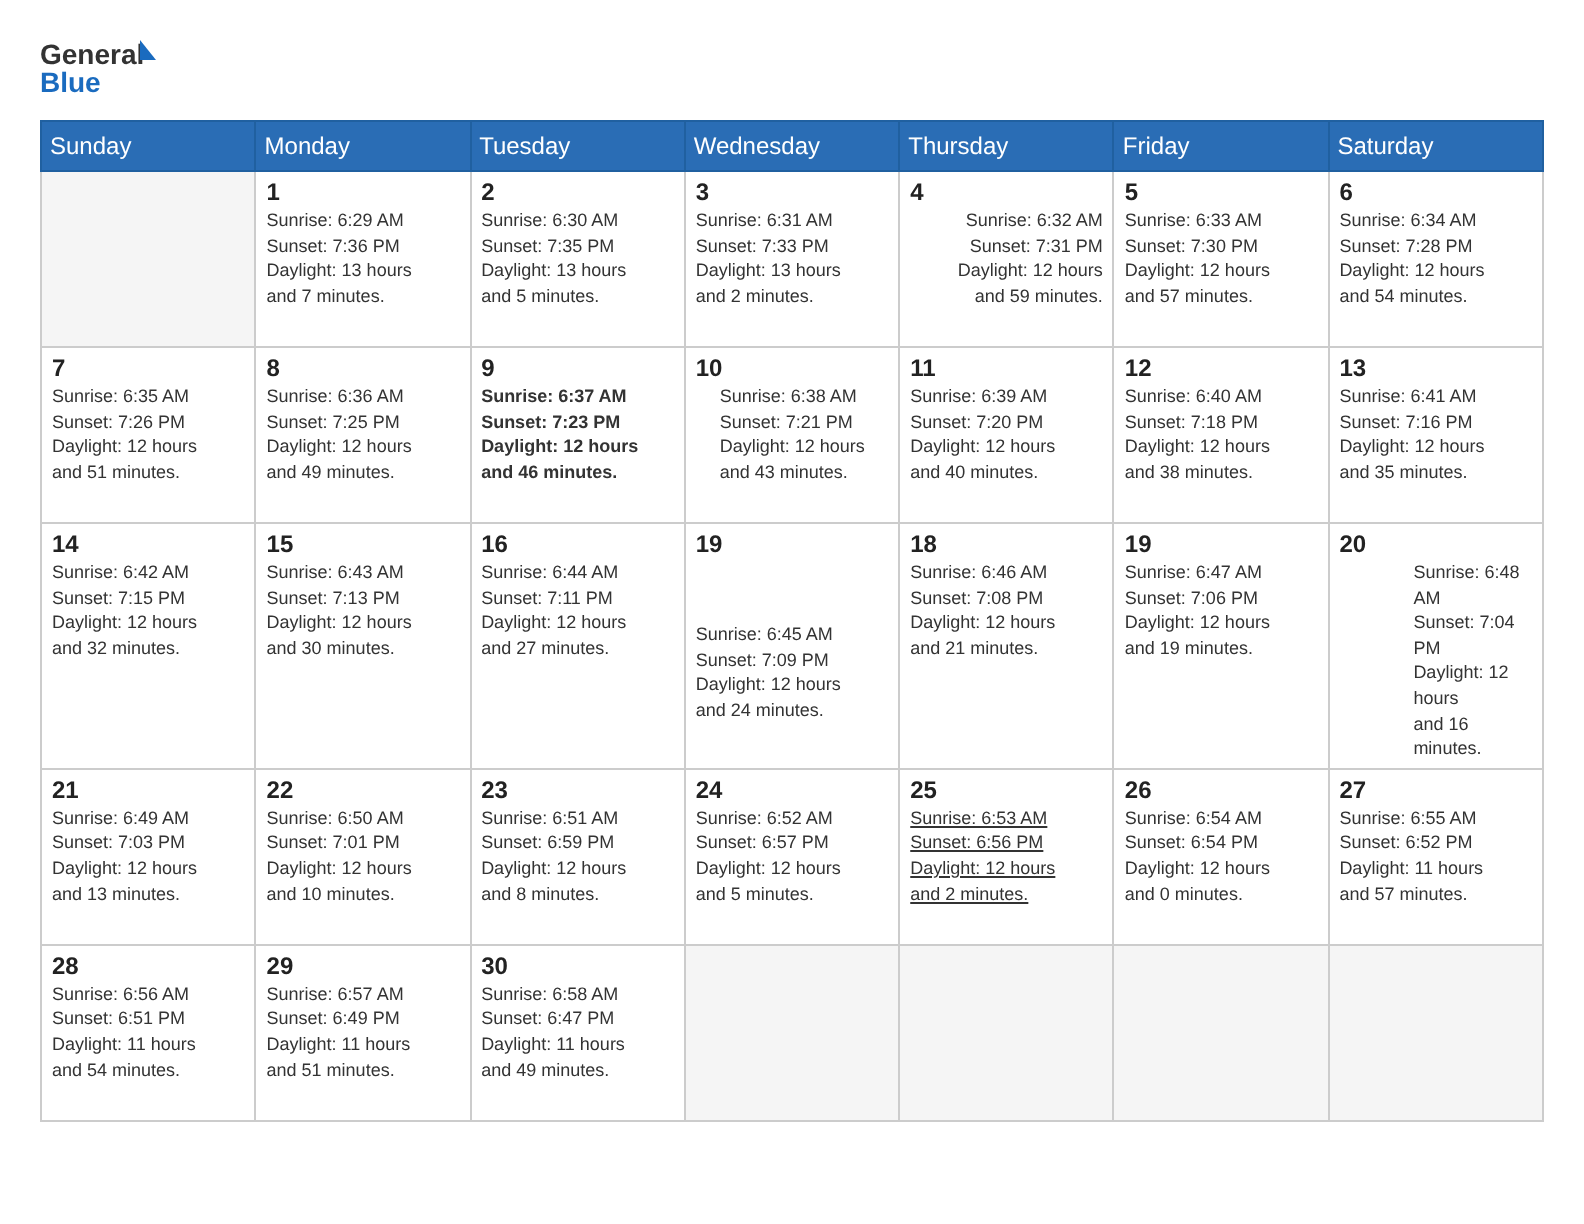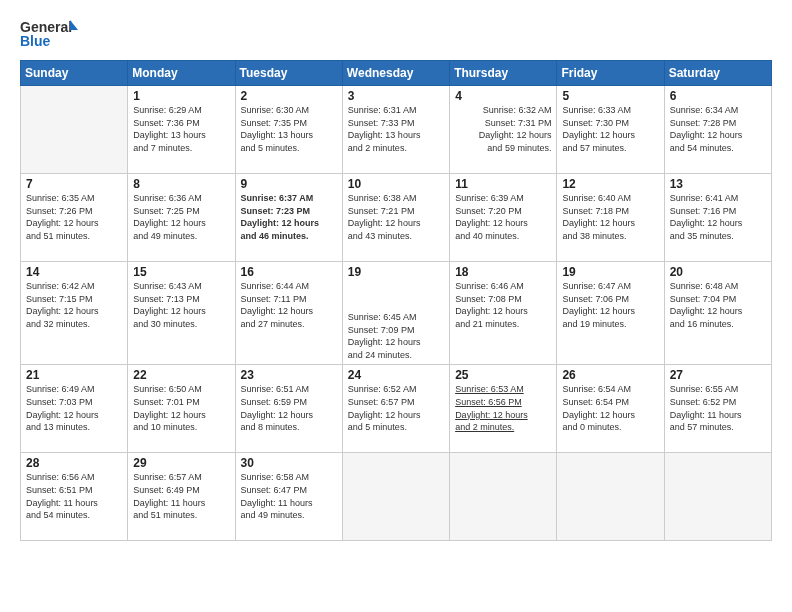--- a/index.html
+++ b/index.html
@@ -42,21 +42,21 @@
     }
     .calendar {
       width: 100%;
       border-collapse: collapse;
       border: 1px solid #bbb;
     }
     .calendar th {
       background: #2a6db5;
       color: #fff;
       font-size: 12px;
-      font-weight: bold;
+      font-weight: normal;
       padding: 5px 4px;
       text-align: left;
       border: 1px solid #2060a0;
     }
     .calendar td {
       vertical-align: top;
       border: 1px solid #ccc;
       padding: 3px 5px;
       width: 14.28%;
       height: 88px;
@@ -173,21 +173,21 @@
           </td>
           <td>
             <span class="day-number">9</span>
             <div class="day-info" style="white-space: pre-line; font-weight: bold;">Sunrise: 6:37 AM
 Sunset: 7:23 PM
 Daylight: 12 hours
 and 46 minutes.</div>
           </td>
           <td>
             <span class="day-number">10</span>
-            <div class="day-info" style="white-space: pre-line;">Sunrise: 6:38 AM
+            <div class="day-info" style="white-space: pre-line; margin-left: 12px;">Sunrise: 6:38 AM
 Sunset: 7:21 PM
 Daylight: 12 hours
 and 43 minutes.</div>
           </td>
           <td>
             <span class="day-number">11</span>
             <div class="day-info" style="white-space: pre-line;">Sunrise: 6:39 AM
 Sunset: 7:20 PM
 Daylight: 12 hours
 and 40 minutes.</div>
@@ -245,21 +245,21 @@
           </td>
           <td>
             <span class="day-number">19</span>
             <div class="day-info" style="white-space: pre-line;">Sunrise: 6:47 AM
 Sunset: 7:06 PM
 Daylight: 12 hours
 and 19 minutes.</div>
           </td>
           <td>
             <span class="day-number">20</span>
-            <div class="day-info" style="white-space: pre-line;">Sunrise: 6:48 AM
+            <div class="day-info" style="white-space: pre-line; margin-left: 37px;">Sunrise: 6:48 AM
 Sunset: 7:04 PM
 Daylight: 12 hours
 and 16 minutes.</div>
           </td>
         </tr>
         <tr>
           <td>
             <span class="day-number">21</span>
             <div class="day-info" style="white-space: pre-line;">Sunrise: 6:49 AM
 Sunset: 7:03 PM

